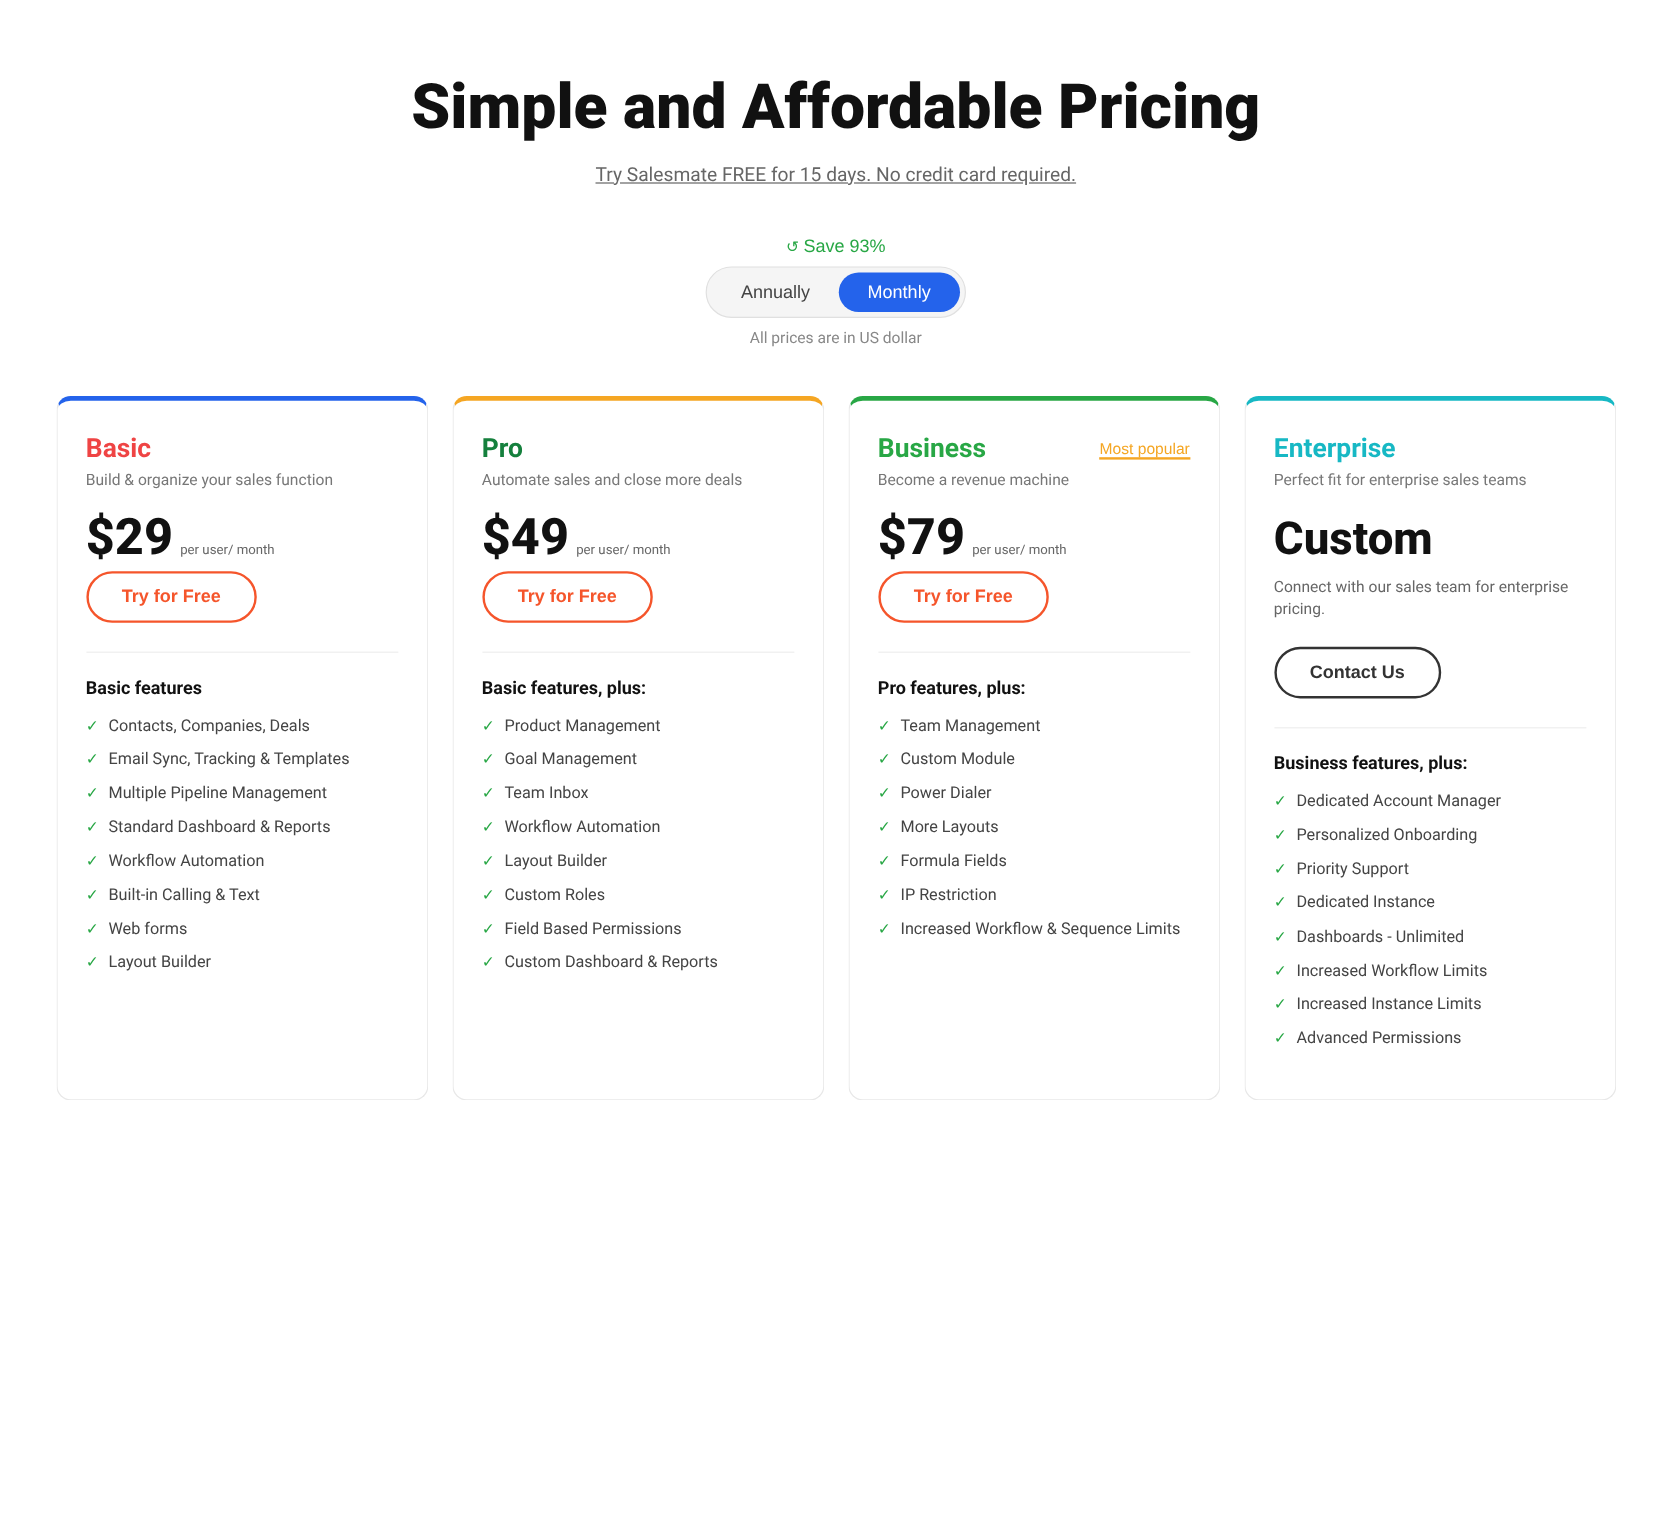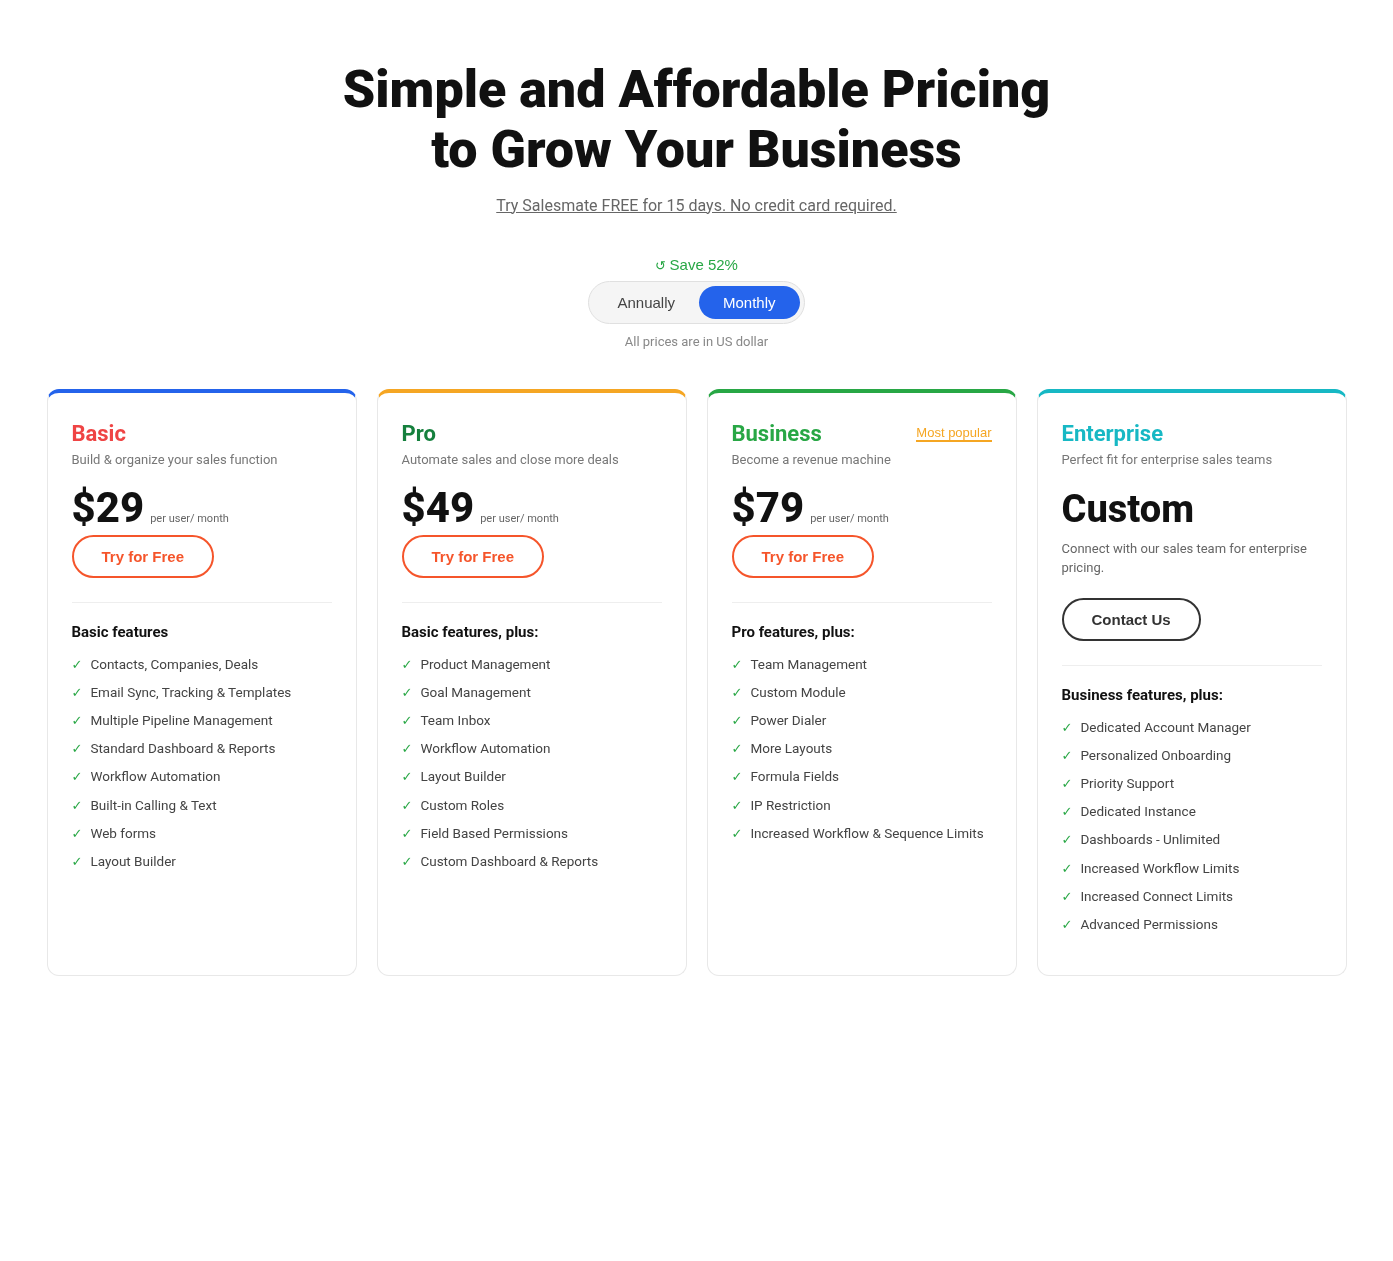--- a/index.html
+++ b/index.html
@@ -201,28 +201,27 @@
       margin-top: 1px;
       flex-shrink: 0;
     }
   </style>
 </head>
 <body>
 
 <div class="header">
   <h1>
     <span>Simple and Affordable Pricing</span><br>
-    <span>to Grow Your Business</span>
   </h1>
   <p class="subtitle">Try Salesmate FREE for 15 days. No credit card required.</p>
 </div>
 
 <div class="toggle-section">
   <div>
-    <span class="save-badge">Save 52%</span>
+    <span class="save-badge">Save 93%</span>
   </div>
   <div class="toggle-pill">
     <button class="toggle-option">Annually</button>
     <button class="toggle-option active">Monthly</button>
   </div>
   <div class="currency-note">All prices are in US dollar</div>
 </div>
 
 <div class="plans-container" id="plans-container">
 <div class="plan-card basic">
@@ -396,21 +395,21 @@
         <li>
       <span class="check-icon">✓</span>
       <span>Dashboards - Unlimited</span>
     </li>
         <li>
       <span class="check-icon">✓</span>
       <span>Increased Workflow Limits</span>
     </li>
         <li>
       <span class="check-icon">✓</span>
-      <span>Increased Connect Limits</span>
+      <span>Increased Instance Limits</span>
     </li>
         <li>
       <span class="check-icon">✓</span>
       <span>Advanced Permissions</span>
     </li>
     </ul>
   </div>
   </div>
 
 </body></html>

